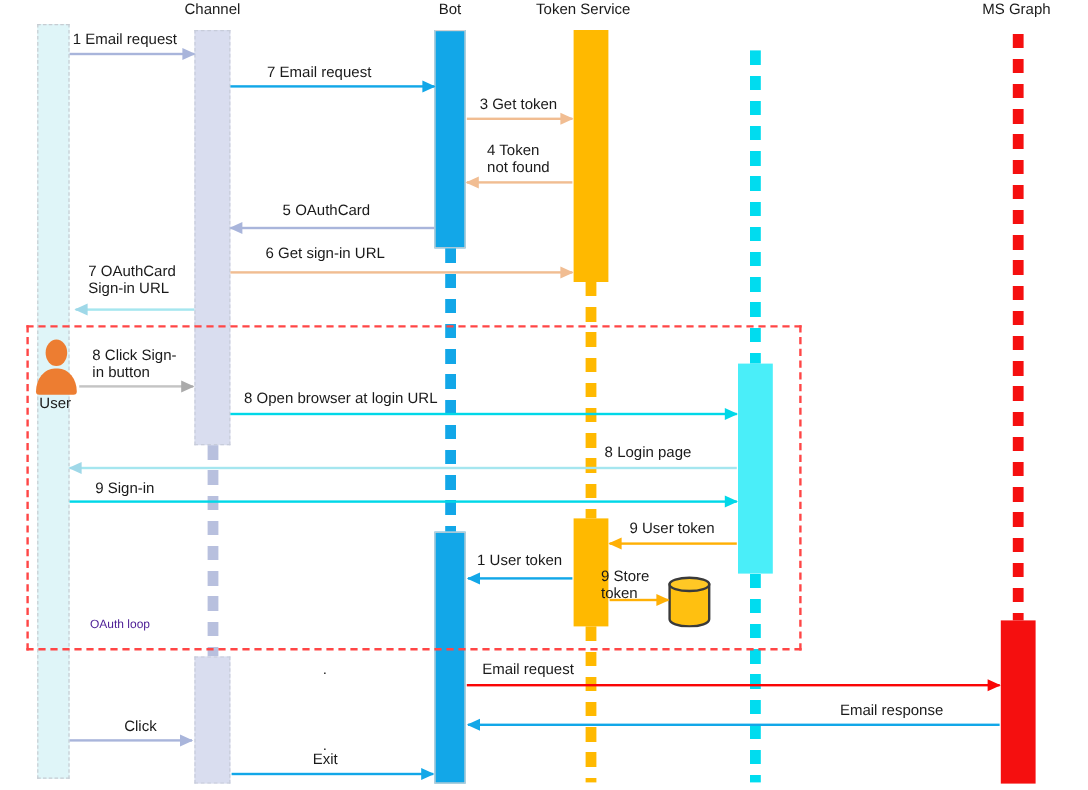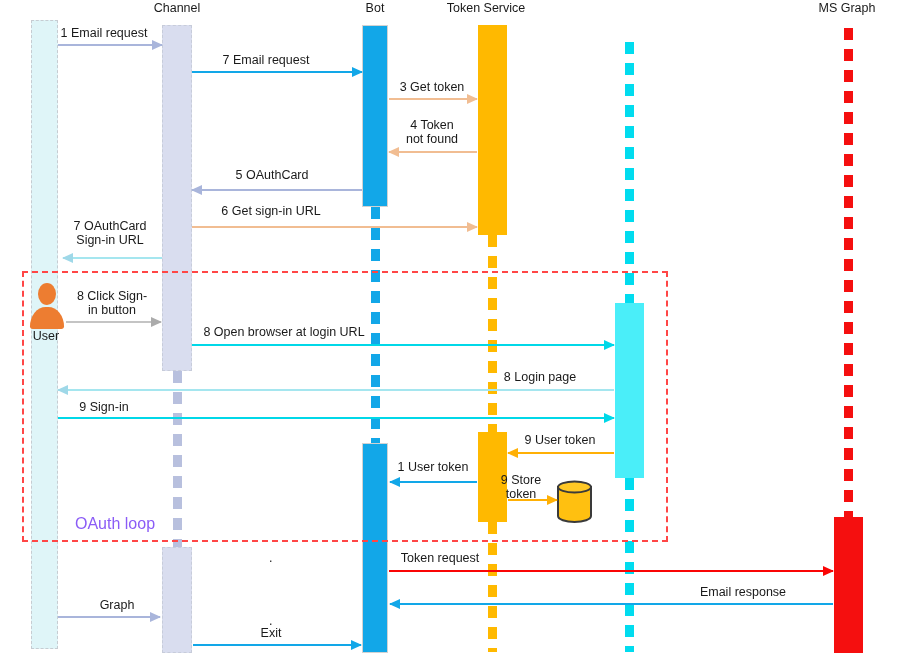--- a/index.html
+++ b/index.html
@@ -3,21 +3,21 @@
 <meta charset="utf-8">
 <style>
   html,body{margin:0;padding:0;background:#ffffff;}
   .diagram{
     position:relative; width:907px; height:658px; background:#ffffff; overflow:hidden;
     font-family:"Liberation Sans", sans-serif; color:#1a1a1a;
   }
   .hdr{position:absolute; transform:translateX(-50%); font-size:12.5px; line-height:14px;
        text-align:center; white-space:nowrap;}
   .msg{position:absolute; transform:translateX(-50%); font-size:12.5px; line-height:14px;
-       text-align:center; white-space:nowrap;}
+       white-space:nowrap;}
   .bar{position:absolute; box-sizing:border-box;}
   .dashv{position:absolute; width:9px;}
   
   .d-lav   {background:repeating-linear-gradient(180deg,#b8c0de 0 12px,transparent 12px 21px);}
   .d-blue  {background:repeating-linear-gradient(180deg,#12a7e8 0 12px,transparent 12px 21px);}
   .d-orange{background:repeating-linear-gradient(180deg,#ffb900 0 12px,transparent 12px 21px);}
   .d-cyan  {background:repeating-linear-gradient(180deg,#00dcef 0 12px,transparent 12px 21px);}
   .d-red   {background:repeating-linear-gradient(180deg,#f50f0f 0 12px,transparent 12px 21px);}
   
   .arrow{position:absolute; height:10px;}
@@ -28,21 +28,21 @@
     border-top:5px solid transparent; border-bottom:5px solid transparent; border-right:11px solid #000;}
   .c-lav  .ln{background:#a9b5db}.c-lav  .hd-r{border-left-color:#a9b5db}.c-lav  .hd-l{border-right-color:#a9b5db}
   .c-blue .ln{background:#12a7e8}.c-blue .hd-r{border-left-color:#12a7e8}.c-blue .hd-l{border-right-color:#12a7e8}.c-peach .ln{background:#f1bd92}.c-peach .hd-r{border-left-color:#f1bd92}.c-peach .hd-l{border-right-color:#f1bd92}
   .c-cyan .ln{background:#00d8e8}.c-cyan .hd-r{border-left-color:#00d8e8}
   .c-lcyan .ln{background:#a5e6ef}.c-lcyan .hd-l{border-right-color:#9fd8e8}
   .c-orange .ln{background:#ffb005}.c-orange .hd-r{border-left-color:#ffb005}.c-orange .hd-l{border-right-color:#ffb005}
   .c-red  .ln{background:#fa0505}.c-red .hd-r{border-left-color:#fa0505}
   .c-gray .ln{background:#c4c4c4}.c-gray .hd-r{border-left-color:#ababab}
   .loop-box{position:absolute; left:22px; top:271px; width:646px; height:271px;
     border:2px dashed #ff4646; box-sizing:border-box;}
-  .loop-label{position:absolute; left:75px; top:515px; font-size:16px; color:#8b5cf6; white-space:nowrap;}
+  .loop-label{position:absolute; left:75px; top:515px; font-size:10px; color:#4c1d95; white-space:nowrap;}
   .dot{position:absolute; font-size:12.5px; color:#1a1a1a;}
   
   .user-icon{position:absolute; left:29px; top:283px; width:36px; height:46px;}
   .user-icon .head{position:absolute; left:9px; top:0; width:18px; height:22px;
      background:#ed7d31; border-radius:50%;}
   .user-icon .body{position:absolute; left:1px; top:24px; width:34px; height:22px;
      background:#ed7d31; border-radius:17px 17px 3px 3px / 21px 21px 3px 3px;}
   .db-icon{position:absolute; left:556px; top:480px; width:37px; height:43px;}
 </style>
 </head>
@@ -185,21 +185,21 @@
   </div>
   <div class="msg" style="left:284px;top:325px">8 Open browser at login URL</div>
   <div class="msg" style="left:540px;top:370px">8 Login page</div>
   <div class="msg" style="left:104px;top:400px">9 Sign-in</div>
   <div class="msg" style="left:560px;top:433px">9 User token</div>
   <div class="msg" style="left:433px;top:460px">1 User token</div>
   <div class="msg" style="left:521px;top:473px">
     <div>9 Store</div>
     <div>token</div>
   </div>
-  <div class="msg" style="left:440px;top:551px">Token request</div>
+  <div class="msg" style="left:440px;top:551px">Email request</div>
   <div class="msg" style="left:743px;top:585px">Email response</div>
-  <div class="msg" style="left:117px;top:598px">Graph</div>
+  <div class="msg" style="left:117px;top:598px">Click</div>
   <div class="msg" style="left:271px;top:626px">Exit</div>
 
   <div class="dot" style="left:269px;top:551px">.</div>
   <div class="dot" style="left:269px;top:614px">.</div>
 
 </div>
 
 </body></html>

